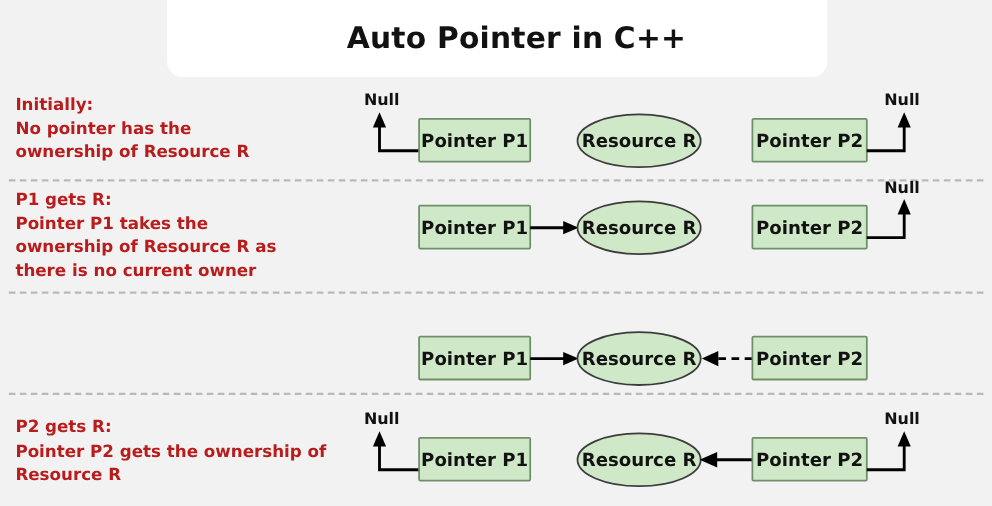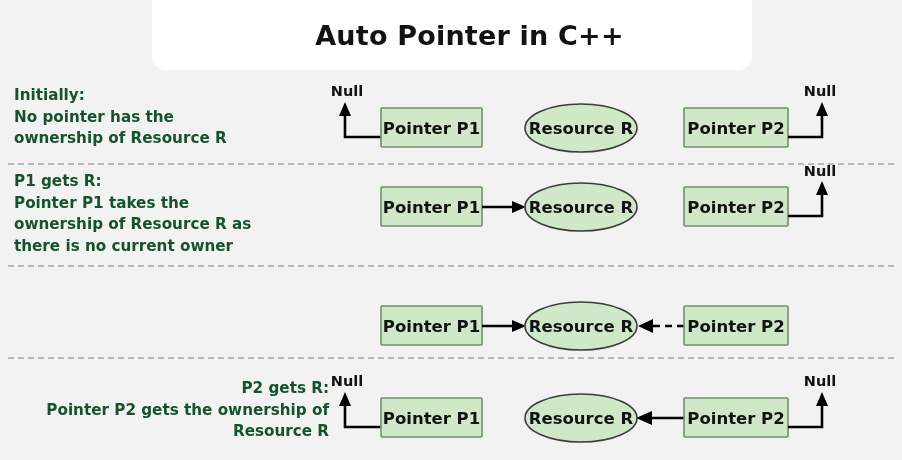--- a/index.html
+++ b/index.html
@@ -56,21 +56,21 @@
     border-top: 2px dashed #b9b9b9;
   }
 
   .row-caption {
     position: absolute;
     left: 14px;
     width: 315px;
     font-size: 15.2px;
     font-weight: 700;
     line-height: 21.5px;
-    color: #14532d;
+    color: #b91c1c;
     white-space: pre-line;
   }
 
   .row-figure {
     position: absolute;
     left: 325px;
     top: 0;
     width: 577px;
   }
 
@@ -224,21 +224,21 @@
 
       <g>
         <rect class="shape-box" x="359" y="37" width="104" height="39" rx="1"></rect>
         <text class="shape-label" x="411" y="57">Pointer P2</text>
       </g>
     </svg>
   </div>
 </div>
 <div class="row-sep" style="top:357px;"></div>
 
-<div class="row" id="row-3" style="top:370px;height:90px;text-align:right;">
+<div class="row" id="row-3" style="top:370px;height:90px;">
   <div class="row-caption" style="top:8px;">P2 gets R:
 Pointer P2 gets the ownership of
 Resource R</div>
   <div class="row-figure">
     <svg width="577" height="90" viewBox="0 0 577 90" xmlns="http://www.w3.org/2000/svg">
 
       <g>
         <path class="link-solid" d="M 56 57 L 20 57 L 20 32"></path>
         <polygon class="arrow-head" points="20,22 14,36 26,36"></polygon>
       </g>

